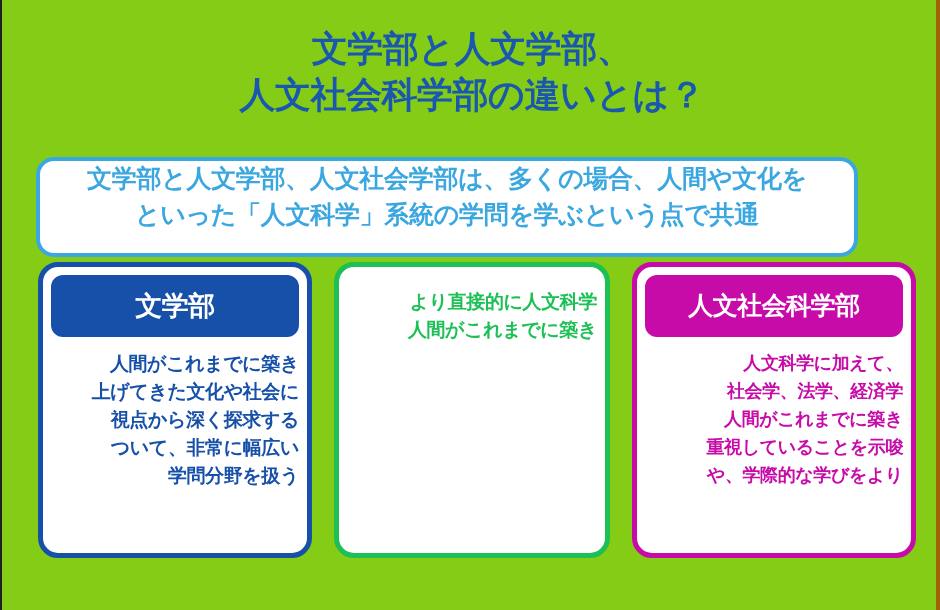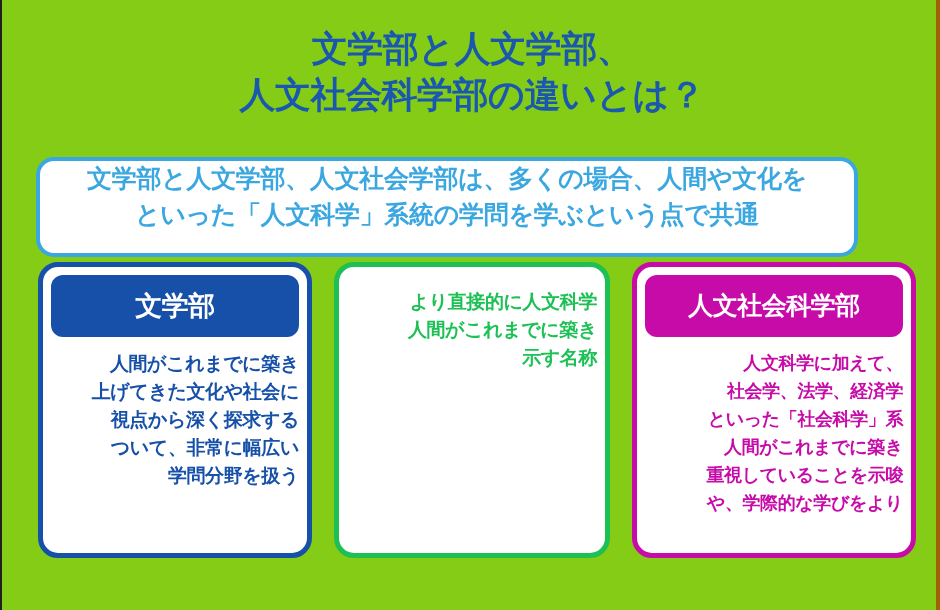--- a/index.html
+++ b/index.html
@@ -176,32 +176,30 @@
         <span class="cline">視点から深く探求する</span>
         <span class="cline">ついて、非常に幅広い</span>
         <span class="cline">学問分野を扱う</span>
       </div>
     </div>
 
     <div class="card" id="card-jinbungakubu">
       <div class="card-body">
         <span class="cline">より直接的に人文科学</span>
         <span class="cline">人間がこれまでに築き</span>
-        <span class="cline">示す名称</span>
       </div>
     </div>
 
     <div class="card" id="card-jinbunshakai">
       <div class="card-header">
         <span class="card-header-label">人文社会科学部</span>
       </div>
       <div class="card-body">
         <span class="cline">人文科学に加えて、</span>
         <span class="cline">社会学、法学、経済学</span>
-        <span class="cline">といった「社会科学」系</span>
         <span class="cline">人間がこれまでに築き</span>
         <span class="cline">重視していることを示唆</span>
         <span class="cline">や、学際的な学びをより</span>
       </div>
     </div>
 
   </div>
 </div>
 
 </body></html>

